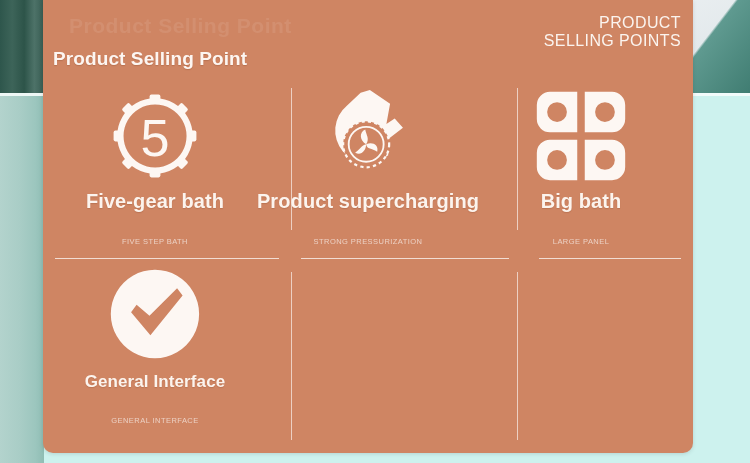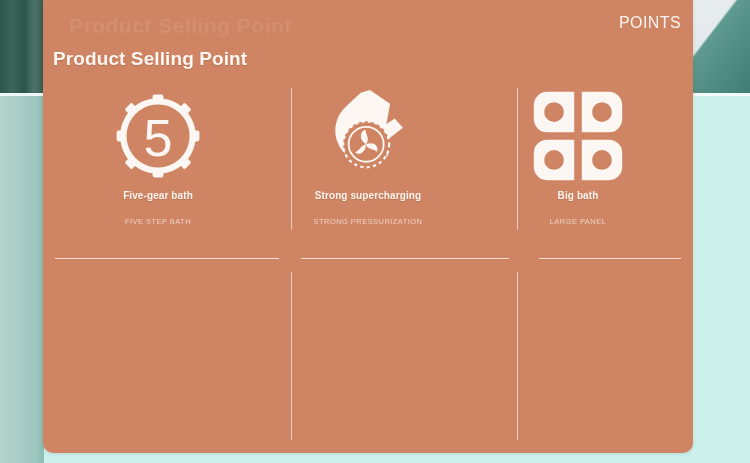--- a/index.html
+++ b/index.html
@@ -54,28 +54,28 @@
 
   
   #grid{
     position:absolute;left:10px;top:84px;width:630px;height:366px;
     display:grid;grid-template-columns:1fr 1fr 1fr;grid-template-rows:174px 192px;
   }
   .cell{position:relative;display:flex;flex-direction:column;align-items:center;justify-content:flex-start;}
   .cell .icon{display:flex;align-items:center;justify-content:center;height:104px;width:100%;}
   .cell.row2 .icon{height:112px;}
   .cell .t1{
-    font-size:10px;font-weight:700;color:#fcf4ee;letter-spacing:.1px;
+    font-size:20px;font-weight:700;color:#fcf4ee;letter-spacing:.1px;
     white-space:nowrap;margin-top:2px;
     text-shadow:0 1px 1px rgba(120,60,30,.22);
   }
   .cell.row2 .t1{font-size:17px;}
   .cell .t2{
     font-size:7.5px;color:rgba(255,255,255,.62);letter-spacing:.45px;
-    white-space:nowrap;margin-top:16px;text-transform:uppercase;
+    white-space:nowrap;margin-top:24px;text-transform:uppercase;
   }
 
   
   .vline{position:absolute;width:1px;background:rgba(255,255,255,.62);}
   .vline.v1{left:248px;top:88px;height:142px;}
   .vline.v2{left:474px;top:88px;height:142px;}
   .vline.v3{left:248px;top:272px;height:168px;}
   .vline.v4{left:474px;top:272px;height:168px;}
   .hline{position:absolute;height:1px;background:rgba(255,255,255,.72);top:258px;}
   .hline.h1{left:12px;width:224px;}
@@ -97,21 +97,22 @@
   <div class="bg-right-low"></div>
   <div class="bg-right-hair"></div>
 </div>
 
 <div id="card">
 
   <div class="watermark">Product Selling Point</div>
   <div class="card-title">Product Selling Point</div>
 
   <div class="card-eyebrow">
-    <div>POINTS</div>
+    <div>PRODUCT</div>
+    <div>SELLING POINTS</div>
   </div>
 
   <div class="vline v1"></div>
   <div class="vline v2"></div>
   <div class="vline v3"></div>
   <div class="vline v4"></div>
   <div class="hline h1"></div>
   <div class="hline h2"></div>
   <div class="hline h3"></div>
 
@@ -147,21 +148,21 @@
           <circle cx="48" cy="62" r="25" fill="#cf8563"></circle>
           <circle cx="48" cy="62" r="25" fill="none" stroke="#fdf7f3" stroke-width="2.4" stroke-dasharray="3.5 3.5"></circle>
           <circle cx="48" cy="62" r="19" fill="none" stroke="#fdf7f3" stroke-width="2"></circle>
           <g fill="#fdf7f3">
             <path d="M48 62 C41 58 40 49 47 46 C48 52 52 56 48 62 Z"></path>
             <path d="M48 62 C55 59 62 63 60 70 C54 66 49 68 48 62 Z"></path>
             <path d="M48 62 C48 69 42 75 36 71 C41 68 43 63 48 62 Z"></path>
           </g>
         </svg>
       </div>
-      <div class="t1">Strong supercharging</div>
+      <div class="t1">Product supercharging</div>
       <div class="t2">STRONG PRESSURIZATION</div>
     </div>
 
     <div class="cell">
       <div class="icon">
         <svg width="94" height="94" viewBox="0 0 100 100">
           <g fill="#fdf7f3" fill-rule="evenodd">
             <path d="M3 17 A14 14 0 0 1 17 3 L46 3 L46 46 L17 46 A14 14 0 0 1 3 32 Z
                      M24.5 24.5 m-10.5 0 a10.5 10.5 0 1 0 21 0 a10.5 10.5 0 1 0 -21 0"></path>
             <path d="M54 3 L83 3 A14 14 0 0 1 97 17 L97 32 A14 14 0 0 1 83 46 L54 46 Z
@@ -171,16 +172,26 @@
             <path d="M54 54 L83 54 A14 14 0 0 1 97 68 L97 83 A14 14 0 0 1 83 97 L54 97 Z
                      M75.5 75.5 m-10.5 0 a10.5 10.5 0 1 0 21 0 a10.5 10.5 0 1 0 -21 0"></path>
           </g>
         </svg>
       </div>
       <div class="t1">Big bath</div>
       <div class="t2">LARGE PANEL</div>
     </div>
 
 
+    <div class="cell row2">
+      <div class="icon">
+        <svg width="92" height="92" viewBox="0 0 100 100">
+          <path fill="#fdf7f3" fill-rule="evenodd" d="M50 2 A48 48 0 1 1 49.9 2 Z
+                   M24 48 L30 40 L44 52 L74 22 L80 30 L45 73 Z"></path>
+        </svg>
+      </div>
+      <div class="t1">General Interface</div>
+      <div class="t2">GENERAL INTERFACE</div>
+    </div>
 
 
   </div>
 </div>
 
 </body></html>

